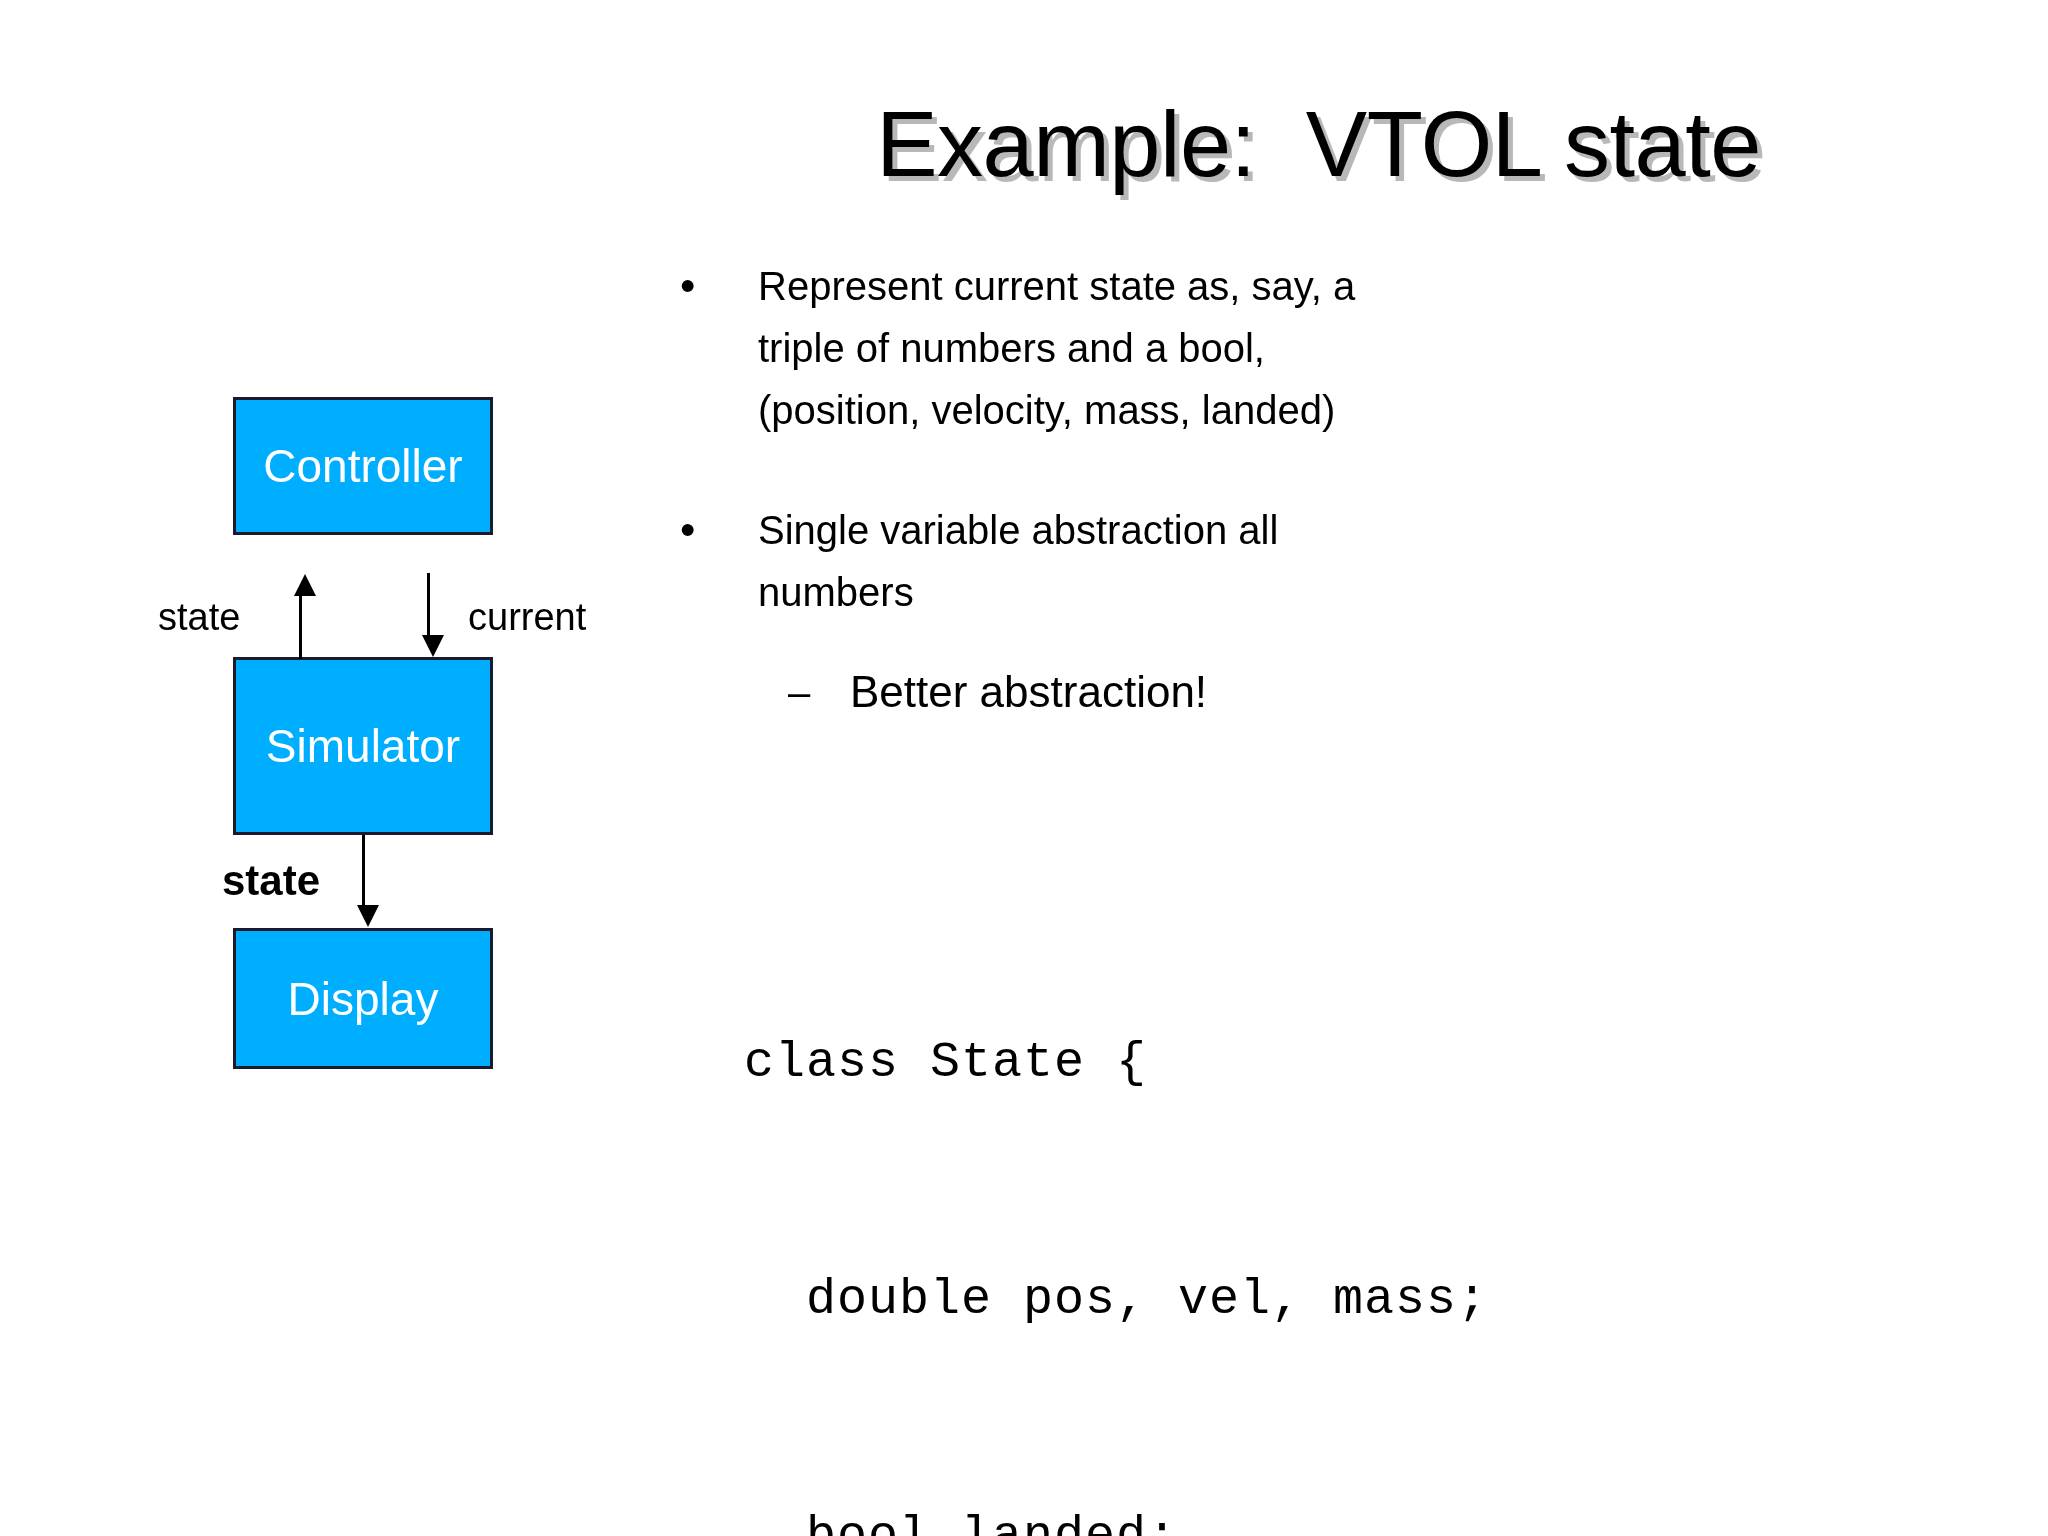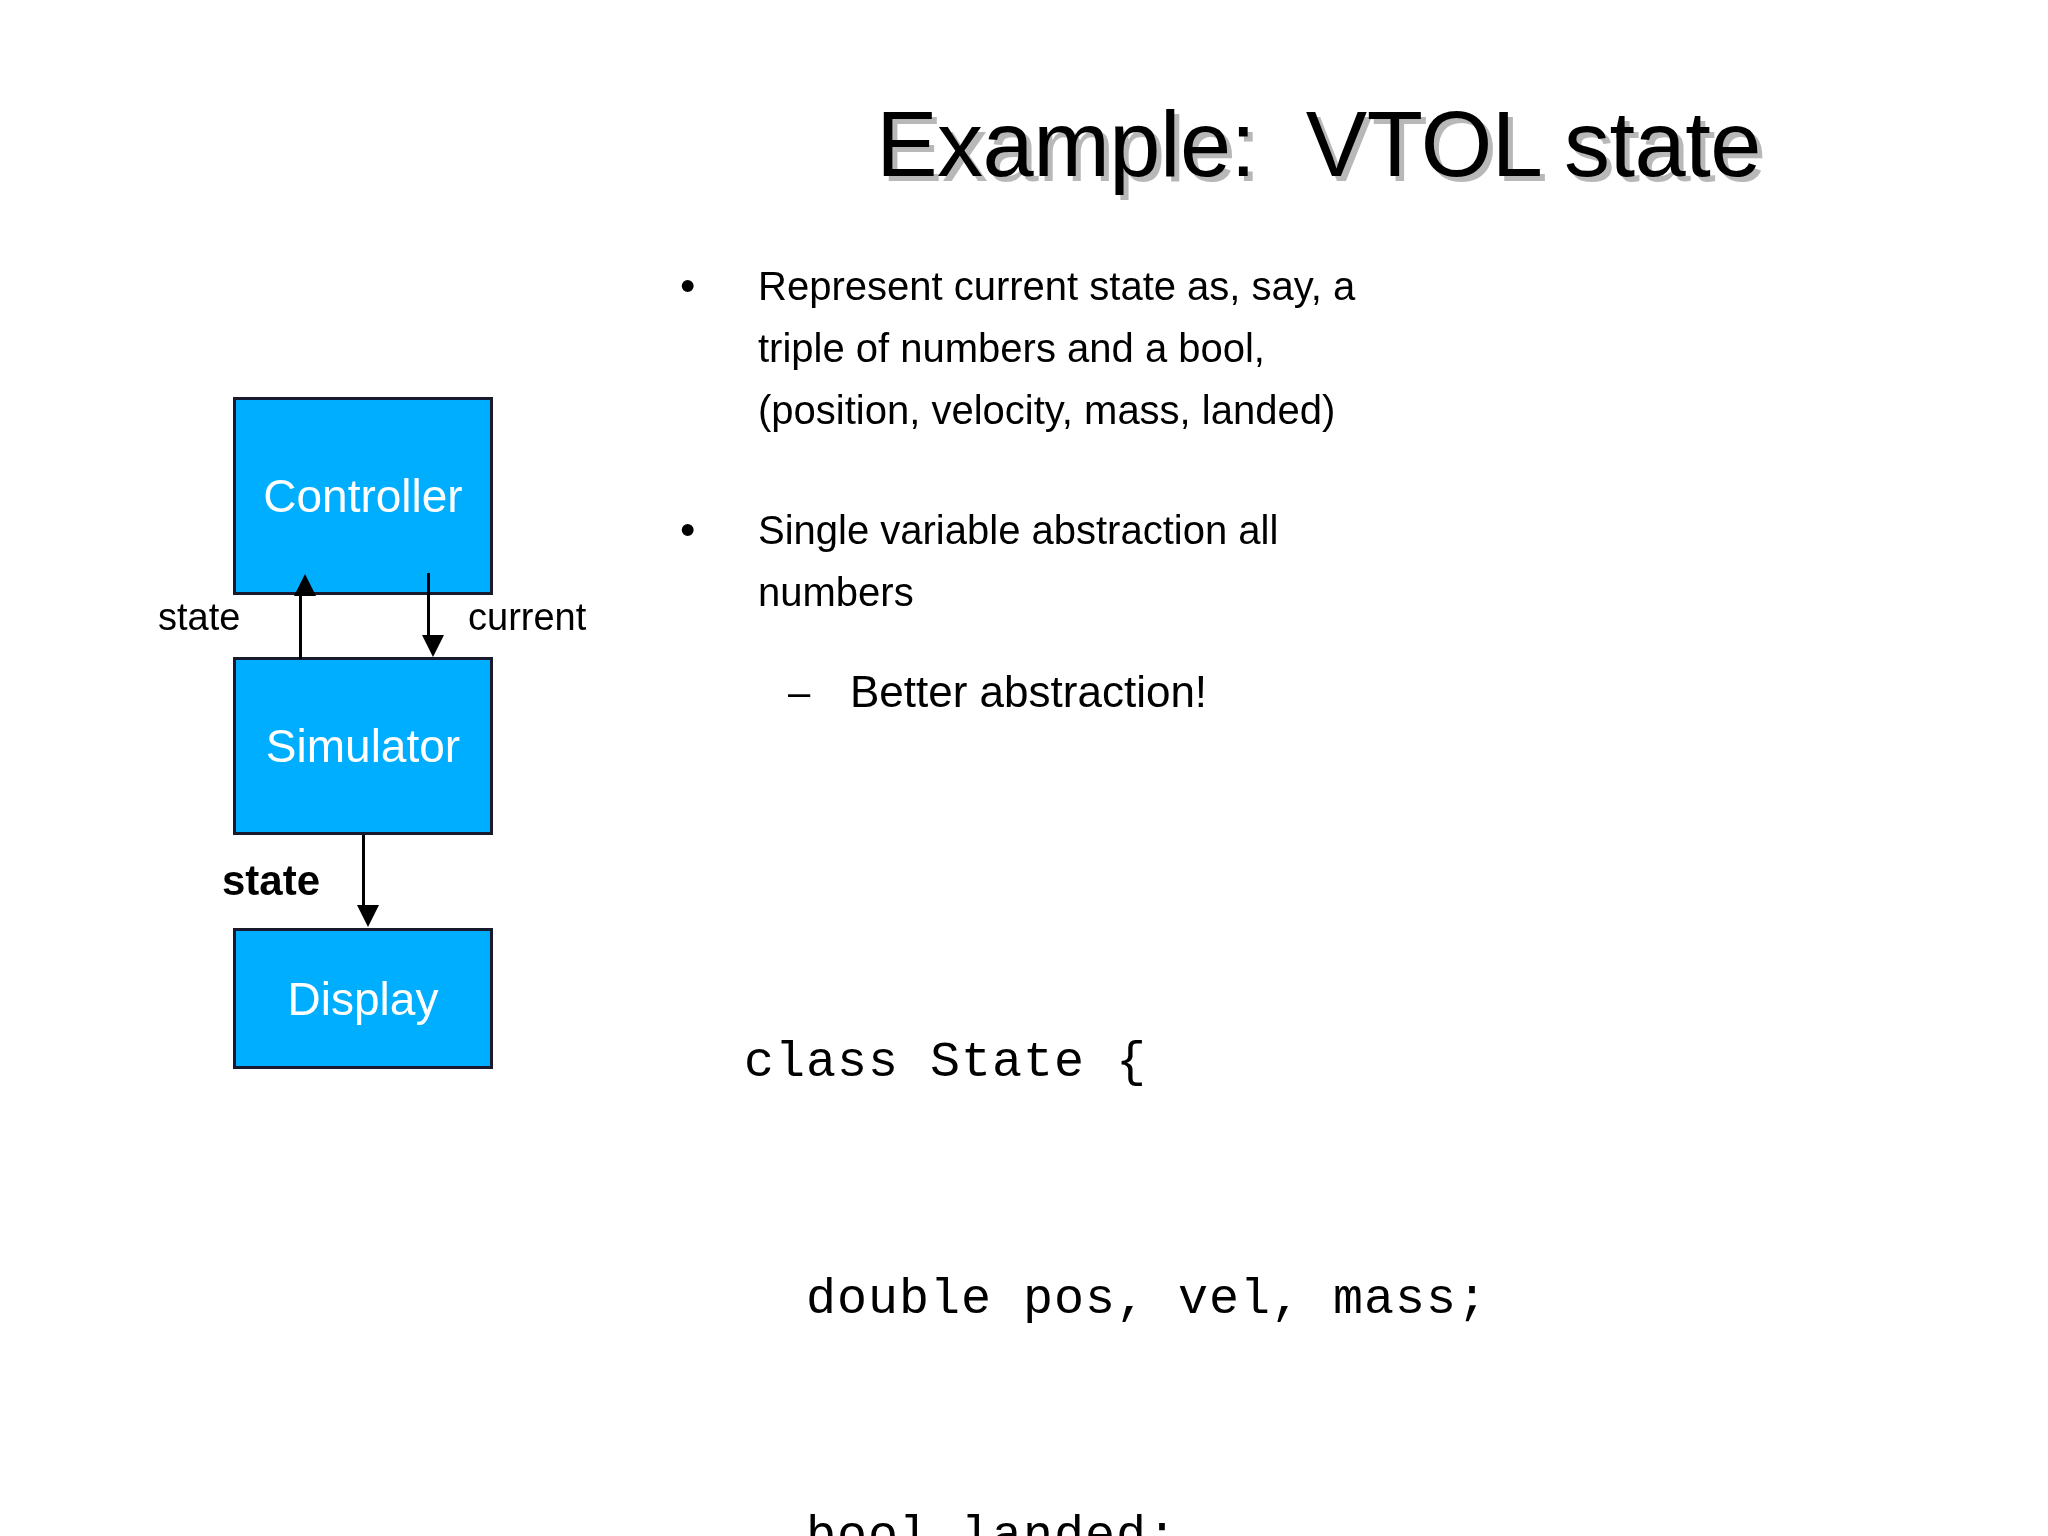--- a/index.html
+++ b/index.html
@@ -47,21 +47,21 @@
     justify-content:center;
   }
   .node-label {
     color:#ffffff;
     font-family:"Liberation Sans", sans-serif;
     font-size:46px;
     font-weight:400;
     line-height:1;
     white-space:nowrap;
   }
-  #node-controller { left:233px; top:397px; width:260px; height:198px; }
+  #node-controller { left:233px; top:397px; width:260px; height:138px; }
   #node-simulator  { left:233px; top:657px; width:260px; height:178px; }
   #node-display    { left:233px; top:928px; width:260px; height:141px; }
 
   .edge-line {
     position:absolute;
     background:#000000;
     width:3px;
   }
   .arrow-head {
     position:absolute;

